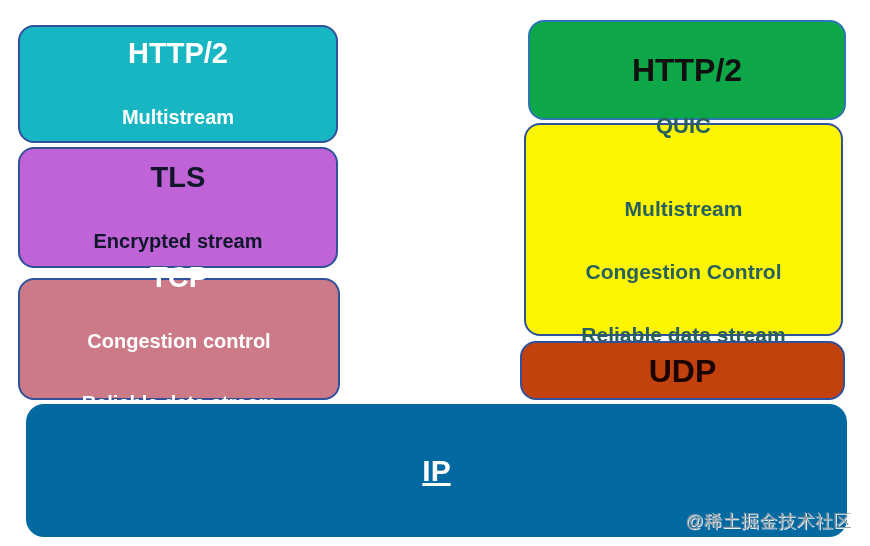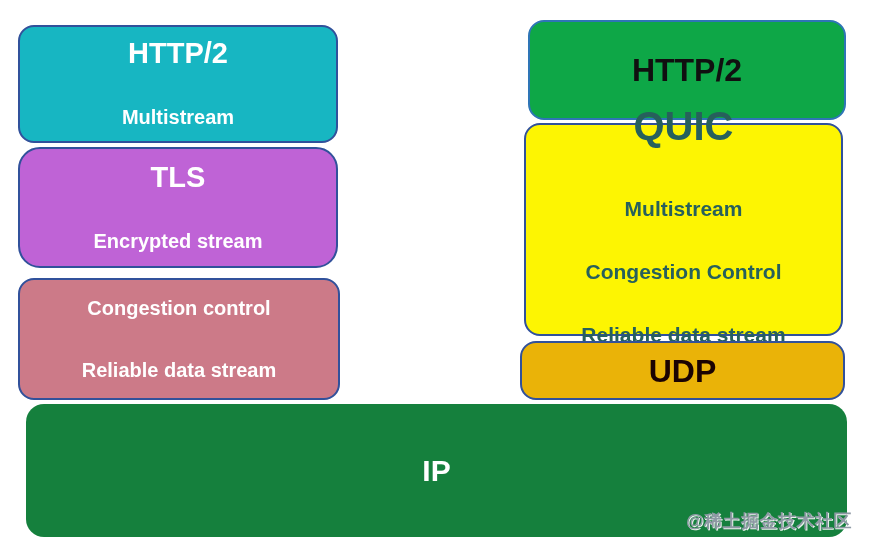--- a/index.html
+++ b/index.html
@@ -32,79 +32,80 @@
 
   
   .b-l0 { left: 18px;  top: 25px;  width: 320px; height: 118px; }
   .b-l1 { left: 18px;  top: 147px; width: 320px; height: 121px; }
   .b-l2 { left: 18px;  top: 278px; width: 322px; height: 122px; }
 
   
   .b-r0 { left: 528px; top: 20px;  width: 318px; height: 100px; }
   .b-r0 .title { font-size: 32px; }
   .b-r1 { left: 524px; top: 123px; width: 319px; height: 213px; }
-  .b-r1 .title { font-size: 40px; margin-bottom: 18px; }
+  .b-r1 .title { font-size: 22px; margin-bottom: 18px; }
   .b-r1 .line  { font-size: 21px; line-height: 30px; }
   .b-r2 { left: 520px; top: 341px; width: 325px; height: 59px; }
   .b-r2 .title { font-size: 32px; }
 
   
   .b-ip {
     left: 26px; top: 404px; width: 821px; height: 133px;
     border: none;
     border-radius: 18px;
   }
   .b-ip .title { font-size: 30px; }
 
   .watermark {
     position: absolute;
     right: 18px;
     bottom: 13px;
     font-size: 18px;
-    font-weight: 700;
+    font-weight: 400;
     letter-spacing: 0.5px;
     color: #8e99a4;
     text-shadow: 1px 1px 0 rgba(255,255,255,0.9);
     z-index: 5;
   }
 </style>
 </head>
 <body>
 
 <div class="stage">
 
   <div class="box b-l0" style="background-color: rgb(23, 182, 194); color: rgb(255, 255, 255); border-color: rgb(49, 81, 155);">
     <div class="title">HTTP/2</div>
     <div class="line">Multistream</div>
   </div>
 
-  <div class="box b-l1" style="background-color: rgb(191, 99, 214); color: #ffffff; border-color: rgb(49, 81, 155); border-radius: 22px;">
+  <div class="box b-l1" style="background-color: rgb(191, 99, 214); color: #0f172a; border-color: rgb(49, 81, 155);">
     <div class="title">TLS</div>
     <div class="line">Encrypted stream</div>
   </div>
 
   <div class="box b-l2" style="background-color: rgb(204, 122, 136); color: rgb(255, 255, 255); border-color: rgb(49, 81, 155);">
+    <div class="title">TCP</div>
     <div class="line">Congestion control</div>
     <div class="line">Reliable data stream</div>
   </div>
 
   <div class="box b-r0" style="background-color: rgb(14, 167, 71); color: rgb(16, 16, 16); border-color: rgb(46, 117, 182);">
     <div class="title">HTTP/2</div>
   </div>
 
   <div class="box b-r1" style="background-color: rgb(253, 245, 2); color: rgb(39, 96, 92); border-color: rgb(49, 81, 155);">
     <div class="title">QUIC</div>
     <div class="line">Multistream</div>
     <div class="line">Congestion Control</div>
     <div class="line">Reliable data stream</div>
   </div>
 
-  <div class="box b-r2" style="background-color: #eab308; color: rgb(27, 3, 2); border-color: rgb(49, 81, 155);">
+  <div class="box b-r2" style="background-color: #c2410c; color: rgb(27, 3, 2); border-color: rgb(49, 81, 155);">
     <div class="title">UDP</div>
   </div>
 
-  <div class="box b-ip" style="background-color: #15803d; color: rgb(255, 255, 255);">
+  <div class="box b-ip" style="background-color: #0369a1; color: rgb(255, 255, 255); text-decoration: underline;">
     <div class="title">IP</div>
   </div>
 
   <div class="watermark" style="color: rgb(142, 153, 164);">@稀土掘金技术社区</div>
 
 </div>
 
 </body></html>

